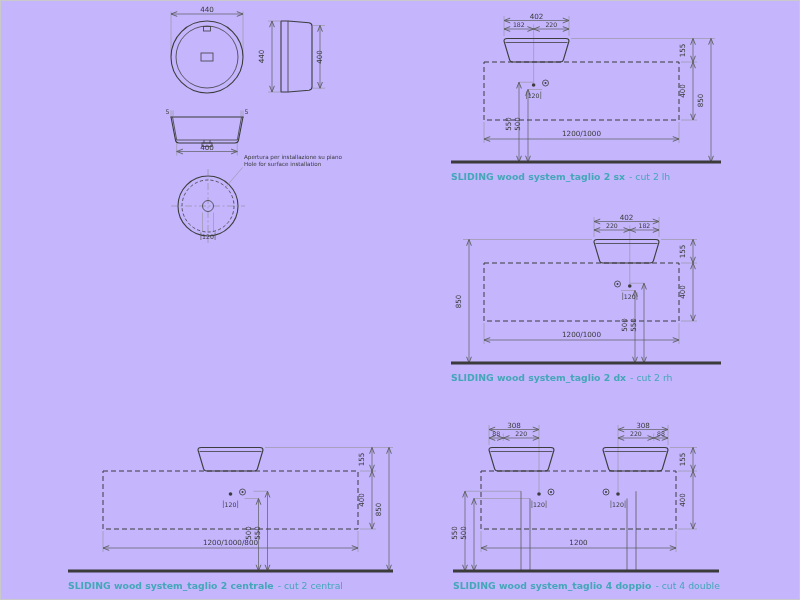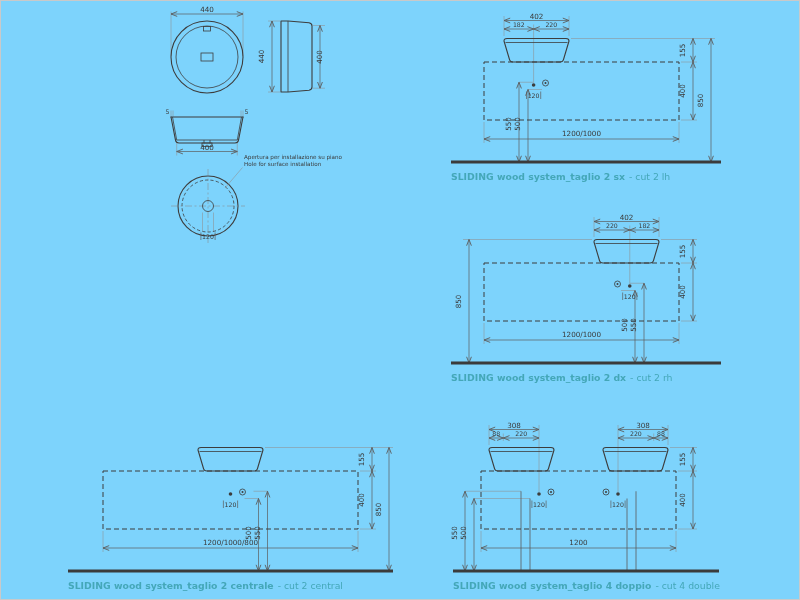--- a/index.html
+++ b/index.html
@@ -1,17 +1,17 @@
 <!DOCTYPE html>
 <html><head>
 <meta charset="utf-8">
 <style>
   html,body{margin:0;padding:0;background:#ffffff;}
   body{width:800px;height:600px;font-family:"DejaVu Sans",sans-serif;}
-  .sheet{position:relative;width:798px;height:598px;border:1px solid #c9c9c9;background:#7dd3fc;overflow:hidden;}
+  .sheet{position:relative;width:798px;height:598px;border:1px solid #c9c9c9;background:#c4b5fd;overflow:hidden;}
   svg{display:block;}
   .ln{stroke:#3d3d3d;stroke-width:1.1;fill:none;stroke-linejoin:round;stroke-linecap:round;}
   .lnt{stroke:#3d3d3d;stroke-width:0.8;fill:none;}
   .dash{stroke:#3d3d3d;stroke-width:1;fill:none;stroke-dasharray:5 3;}
   .ext{stroke:#909090;stroke-width:0.55;fill:none;}
   .dim{stroke:#5c5c5c;stroke-width:0.7;fill:none;marker-start:url(#aL);marker-end:url(#aR);}
   .pipe{stroke:#5c5c5c;stroke-width:0.8;fill:none;}
   .cl{stroke:#8a8a8a;stroke-width:0.55;fill:none;stroke-dasharray:7 2.5 2 2.5;}
   .dcirc{stroke:#3d3d3d;stroke-width:0.8;fill:none;stroke-dasharray:3.2 2.2;}
   .gnd{stroke:#3b3b3b;stroke-width:3;fill:none;}

